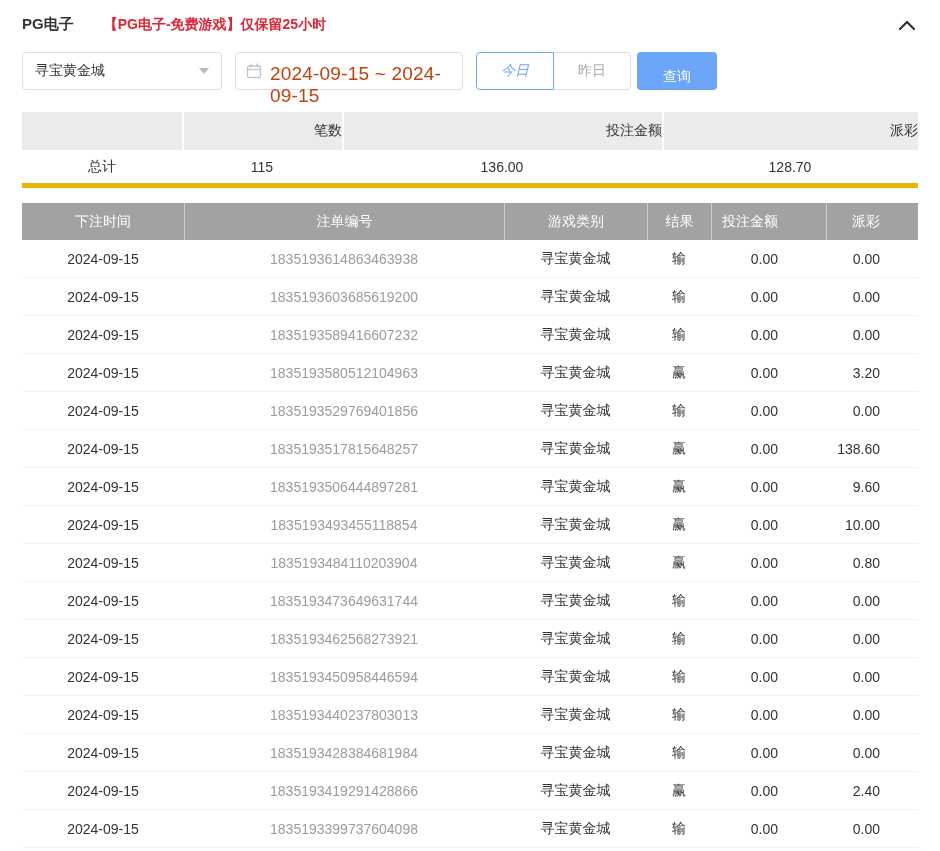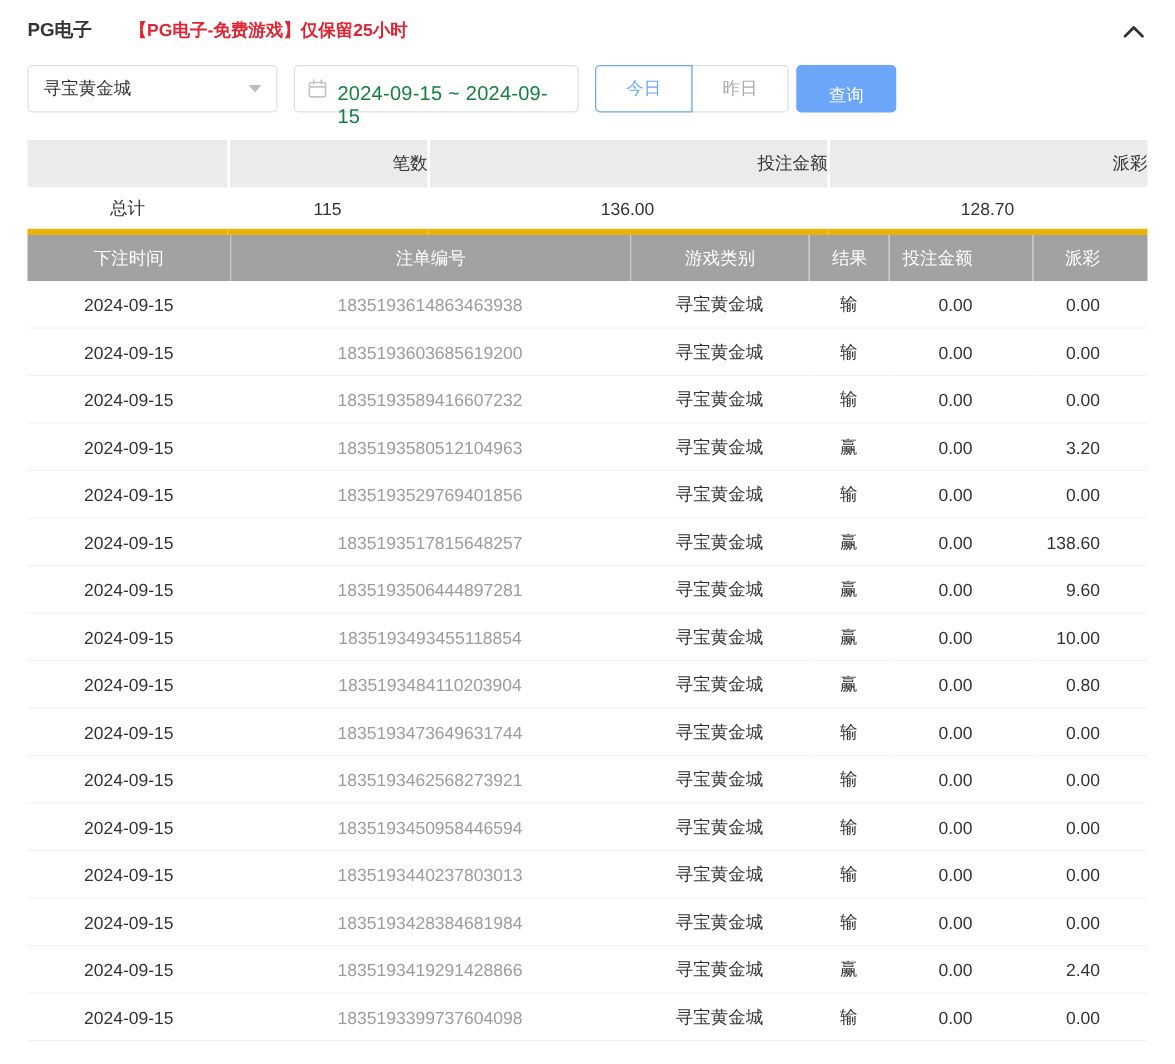--- a/index.html
+++ b/index.html
@@ -30,48 +30,48 @@
     display:flex;align-items:center;justify-content:space-between;
     padding:0 12px;cursor:pointer;background:#fff;
   }
   .select-value{font-size:14px;color:#333;}
   .caret{width:0;height:0;border-left:5px solid transparent;border-right:5px solid transparent;border-top:6px solid #b7bbc2;}
   .date-input{
     margin-left:13px;width:228px;height:38px;border:1px solid #dcdfe6;border-radius:4px;
     display:flex;align-items:center;padding:0 10px;background:#fff;cursor:pointer;
   }
   .cal-icon{display:flex;align-items:center;margin-right:8px;}
-  .date-value{font-size:16px;color:#15803d;letter-spacing:.2px;margin-top:28px;}
+  .date-value{font-size:19px;color:#c2410c;letter-spacing:.2px;margin-top:28px;}
   .btn-group{display:flex;margin-left:13px;}
   .qbtn{
     height:38px;padding:0 24px;background:#fff;border:1px solid #dcdfe6;
     color:#a8abb2;font-size:14px;cursor:pointer;margin-left:-1px;position:relative;
     font-family:inherit;
   }
-  .qbtn:first-child{margin-left:0;border-radius:4px 0 0 4px;}
+  .qbtn:first-child{margin-left:0;border-radius:4px 0 0 4px;font-style:italic;}
   .qbtn:last-child{border-radius:0 4px 4px 0;}
   .qbtn.active{color:var(--accent);border-color:var(--accent);z-index:2;}
   .search-btn{
     margin-left:6px;height:38px;padding:16px 26px;border:none;border-radius:4px;
     background:var(--accent);color:#fff;font-size:14px;cursor:pointer;font-family:inherit;
   }
 
   
   table{width:100%;border-collapse:separate;border-spacing:0;table-layout:fixed;}
 
   .summary-table{margin-top:22px;}
   .summary-table th{
     background:#ebebeb;height:38px;font-weight:normal;font-size:14px;color:#333;text-align:right;
   }
   .summary-table th + th{border-left:2px solid #fff;}
   .summary-table td{
     height:38px;text-align:center;font-size:14px;color:#333;border-bottom:5px solid #eab308;background:#fff;
   }
 
-  .bet-table{}
+  .bet-table{margin-top:15px;}
   .bet-table th{
     background:var(--thead-bg);color:#fff;height:37px;font-weight:normal;font-size:14px;text-align:center;
   }
   .bet-table th + th{border-left:1px solid rgba(255,255,255,.45);}
   .bet-table td{
     height:38px;border-bottom:1px solid #f2f2f2;font-size:14px;color:#333;text-align:center;background:#fff;
   }
   .bet-table td.col-id{color:#9c9c9c;}
   .bet-table th.h-amount,.bet-table td.col-amount{text-align:right;padding-right:48px;}
   .bet-table th.h-payout,.bet-table td.col-payout{text-align:right;padding-right:38px;}

